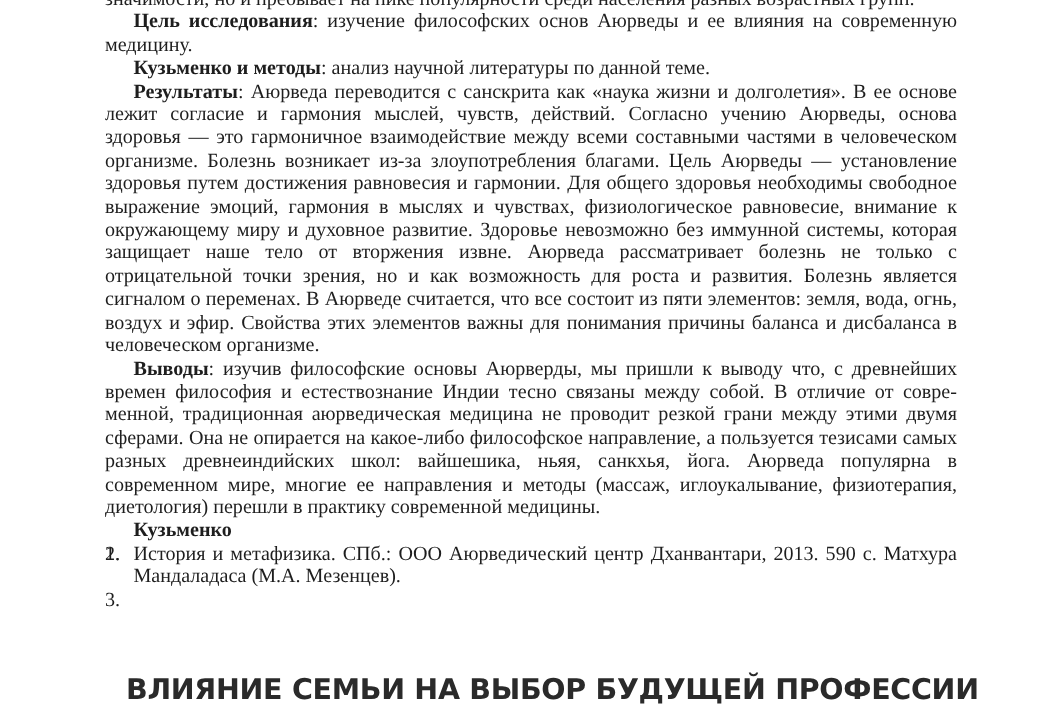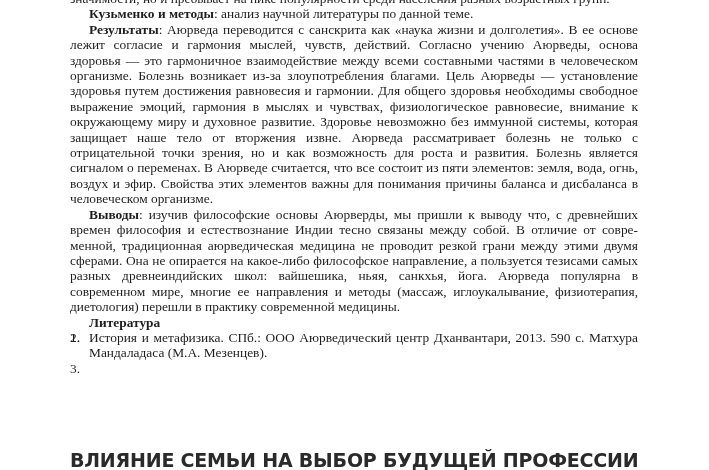--- a/index.html
+++ b/index.html
@@ -15,48 +15,51 @@
     text-align: justify; hyphens: manual;
   }
   .p { margin: 0; text-indent: 19px; }
   .p.noindent { text-indent: 0; }
   .b { font-weight: bold; }
   .lit-title { margin: 0; text-indent: 19px; font-weight: bold; }
   ol.refs { margin: 0; padding: 0; list-style: none; }
   ol.refs li { position: relative; padding-left: 19px; text-align: justify; }
   ol.refs li .num { position: absolute; left: 0; top: 0; }
   .heading {
-    position: absolute; left: 70px; top: 449px;
+    position: absolute; left: 84px; top: 449px;
     font-family: "DejaVu Sans", "Liberation Sans", sans-serif;
     font-weight: bold; font-size: 19px; letter-spacing: -0.2px;
     color: #2a2a2a; white-space: nowrap;
   }
 </style>
 </head>
 <body>
 
 <div class="page">
   <p class="p noindent">
     <span>значимости, но и пребывает на пике популярности среди населения разных возрастных групп.</span>
   </p>
 
+  <p class="p">
+    <span class="b">Цель исследования</span><span>: изучение философских основ Аюрведы и ее влияния на современную медицину.</span>
+  </p>
 
   <p class="p">
     <span class="b">Кузьменко и методы</span><span>: анализ научной литературы по данной теме.</span>
   </p>
 
   <p class="p">
     <span class="b">Результаты</span><span>: Аюрведа переводится с санскрита как «наука жизни и долголетия». В ее ос­нове лежит согласие и гармония мыслей, чувств, действий. Согласно учению Аюрведы, ос­нова здоровья — это гармоничное взаимодействие между всеми составными частями в чело­веческом организме. Болезнь возникает из-за злоупотребления благами. Цель Аюрведы — установление здоровья путем достижения равновесия и гармонии. Для общего здоровья необходимы свободное выражение эмоций, гармония в мыслях и чувствах, физиологическое равновесие, внимание к окружающему миру и духовное развитие. Здоровье невозможно без иммунной системы, которая защищает наше тело от вторжения извне. Аюрведа рассматрива­ет болезнь не только с отрицательной точки зрения, но и как возможность для роста и разви­тия. Болезнь является сигналом о переменах. В Аюрведе считается, что все состоит из пяти элементов: земля, вода, огнь, воздух и эфир. Свойства этих элементов важны для понимания причины баланса и дисбаланса в человеческом организме.</span>
   </p>
 
   <p class="p">
     <span class="b">Выводы</span><span>: изучив философские основы Аюрверды, мы пришли к выводу что, с древнейших времен философия и естествознание Индии тесно связаны между собой. В отличие от совре­менной, традиционная аюрведическая медицина не проводит резкой грани между этими двумя сферами. Она не опирается на какое-либо философское направление, а пользуется те­зисами самых разных древнеиндийских школ: вайшешика, ньяя, санкхья, йога. Аюрведа по­пулярна в современном мире, многие ее направления и методы (массаж, иглоукалывание, физиотерапия, диетология) перешли в практику современной медицины.</span>
   </p>
 
-  <p class="lit-title">Литература</p>
+  <p class="lit-title">Кузьменко</p>
 
   <ol class="refs">
     <li>
       <span class="num">1.</span>
     </li>
     <li>
       <span class="num">2.</span>
       <span>История и метафизика. СПб.: ООО Аюрведический центр Дханвантари, 2013. 590 с. Матху­ра Мандаладаса (М.А. Мезенцев).</span>
     </li>
     <li>

